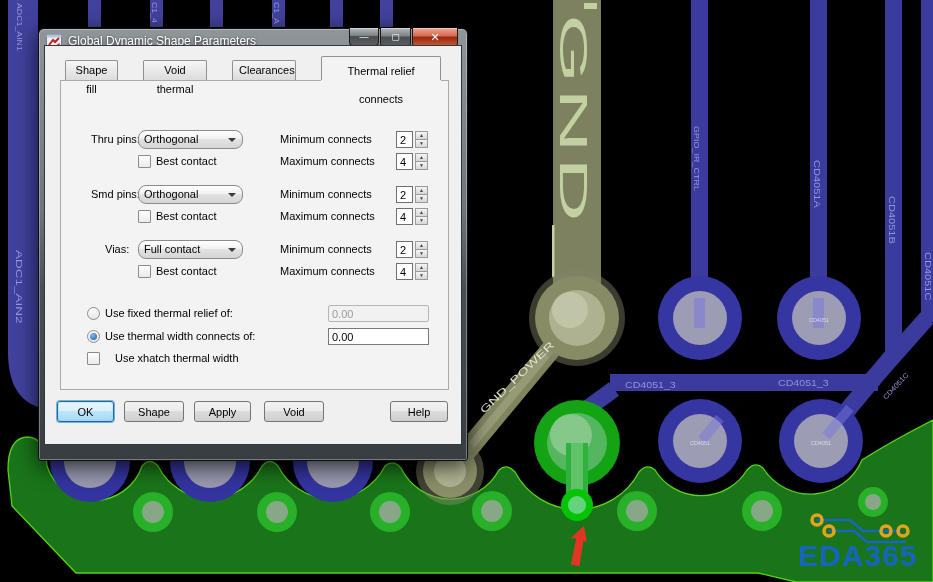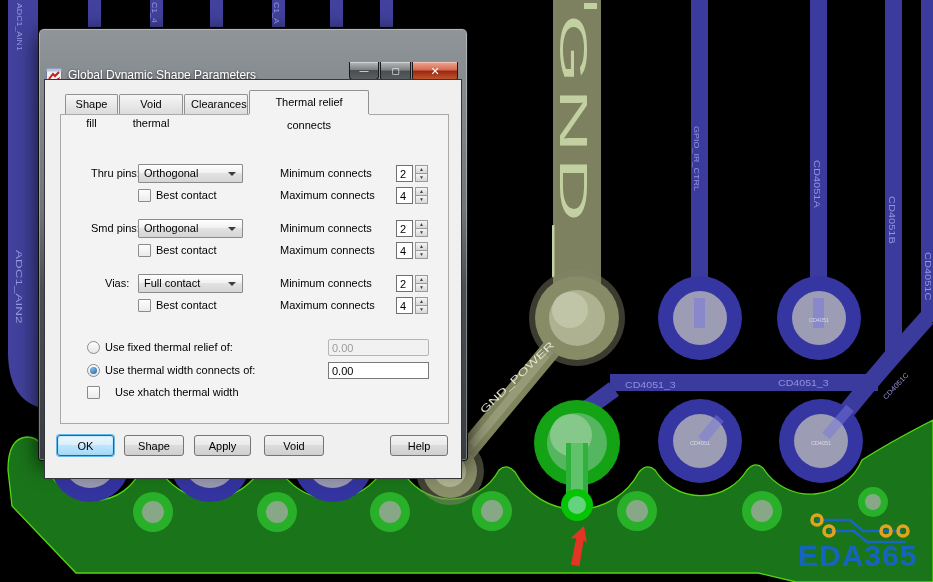--- a/index.html
+++ b/index.html
@@ -6,47 +6,47 @@
   .stage{position:relative;width:933px;height:582px;overflow:hidden;background:#000;
          font-family:"Liberation Sans","DejaVu Sans",sans-serif;}
   .stage svg{position:absolute;left:0;top:0;}
 
   
   .dlg{position:absolute;left:38px;top:28px;width:430px;height:433px;z-index:10;
        border:1px solid #0e0e0e;border-radius:6px 6px 3px 3px;box-sizing:border-box;
        background:linear-gradient(180deg,#90959a 0%,#70757a 42%,#4a4f54 60%,#383d42 100%);
        box-shadow:0 5px 22px rgba(0,0,0,.75), inset 0 0 0 1px rgba(255,255,255,.32);
        padding:0 5px 6px 5px;}
-  .titlebar{position:relative;height:16px;cursor:default;margin-top:34px;}
+  .titlebar{position:relative;height:16px;cursor:default;}
   .dlg-icon{position:absolute;left:2px;top:5px;width:16px;height:14px;}
   .dlg-title{position:absolute;left:24px;top:5px;font-size:12px;color:#fff;
              text-shadow:0 1px 3px rgba(0,0,0,.9);white-space:nowrap;}
   .winbtns{position:absolute;top:-1px;right:4px;display:flex;}
   .wb{height:18px;border:1px solid #1a1a1a;border-top:none;border-radius:0 0 4px 4px;
       margin-left:1px;display:flex;align-items:center;justify-content:center;
       color:#fff;font-size:9px;box-shadow:inset 0 1px 0 rgba(255,255,255,.4);
       background:linear-gradient(180deg,#b7babd 0%,#7d8184 45%,#4a4e51 50%,#5a5e61 100%);}
   .wb.min{width:30px;align-items:flex-end;padding-bottom:3px;box-sizing:border-box;}
   .wb.max{width:29px;}
   .wb.close{width:44px;font-size:11px;font-weight:bold;
       background:linear-gradient(180deg,#f0a492 0%,#d26a50 45%,#9c2510 50%,#c25c31 100%);}
   .client{position:relative;height:400px;background:#f0f0f0;border:1px solid #33373b;
           box-sizing:border-box;}
   
-  .tabs{position:absolute;left:20px;top:10px;height:24px;display:flex;align-items:flex-end;z-index:3;}
+  .tabs{position:absolute;left:20px;top:10px;height:24px;display:flex;align-items:flex-end;z-index:3;gap:24px;}
   .tab{height:20px;line-height:19px;font-size:11px;color:#000;text-align:center;
        border:1px solid #919191;border-bottom:none;border-radius:2px 2px 0 0;margin-right:1px;
        background:linear-gradient(180deg,#f6f6f6,#dcdcdc);box-sizing:border-box;padding:0 6px;}
-  .tab.active{height:24px;line-height:23px;background:#f3f3f3;position:relative;z-index:4;
+  .tab.active{height:24px;line-height:28px;background:#f3f3f3;position:relative;z-index:4;
        box-shadow:0 1px 0 #f3f3f3;}
   .panel{position:absolute;left:15px;top:34px;width:389px;height:310px;background:#f3f3f3;
          border:1px solid #a9a9a9;box-sizing:border-box;z-index:2;}
   .flabel{position:absolute;font-size:11px;color:#000;white-space:nowrap;}
   .row{position:absolute;left:0;width:100%;height:48px;}
-  .combo{position:absolute;width:105px;height:19px;border:1px solid #8b8b8b;border-radius:1px;
+  .combo{position:absolute;width:105px;height:19px;border:1px solid #8b8b8b;border-radius:8px;
          background:linear-gradient(180deg,#ffffff 0%,#f1f1f1 45%,#e3e3e3 46%,#d5d5d5 100%);
          box-sizing:border-box;}
   .combo-text{position:absolute;left:5px;top:2px;font-size:11px;}
   .combo-arrow{position:absolute;right:6px;top:7px;width:0;height:0;
          border-left:4px solid transparent;border-right:4px solid transparent;
          border-top:4px solid #3c3c3c;}
   .spin{position:absolute;display:flex;height:17px;}
   .spin-val{width:17px;height:17px;border:1px solid #707070;background:#fff;font-size:11px;
             padding:0 0 0 3px;box-sizing:border-box;font-family:inherit;}
   .spin-btns{display:flex;flex-direction:column;width:13px;margin-left:2px;}

